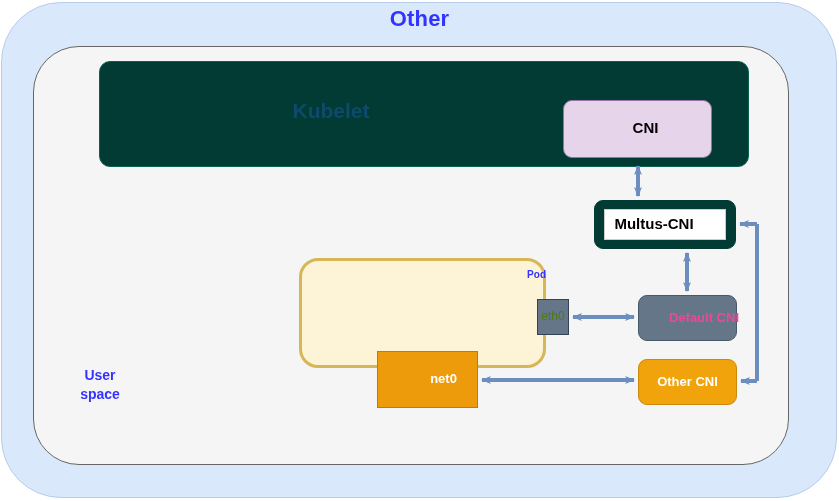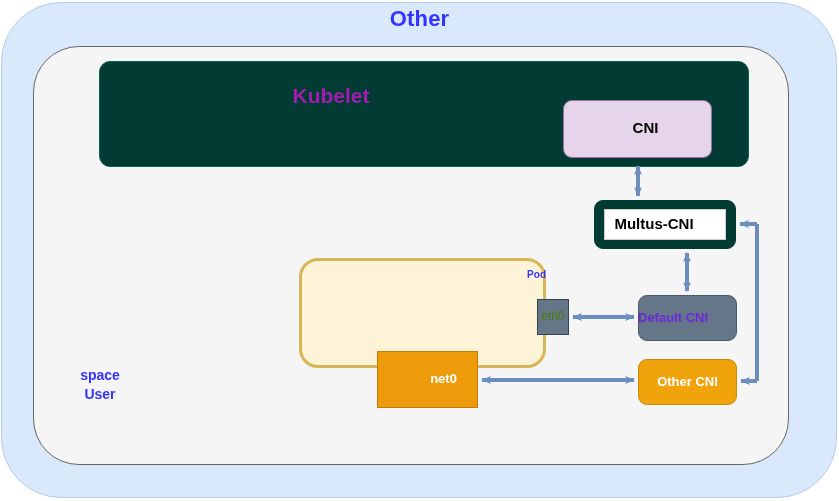--- a/index.html
+++ b/index.html
@@ -55,24 +55,24 @@
 
   
   .kubelet-box {
     left: 99px; top: 61px;
     width: 650px; height: 106px;
     background: #023b33;
     border: 1px solid #0a5e52;
     border-radius: 11px;
   }
   .kubelet-label {
-    left: 99px; top: 84px;
+    left: 99px; top: 99px;
     width: 464px;
     text-align: center;
-    color: #a21caf;
+    color: #0c4a6e;
     font-size: 21px;
     font-weight: bold;
   }
 
   
   .cni-box {
     left: 563px; top: 100px;
     width: 149px; height: 58px;
     background: #e6d5ea;
     border: 1px solid #9673a6;
@@ -163,23 +163,23 @@
   
   .defaultcni-box {
     left: 638px; top: 295px;
     width: 99px; height: 46px;
     background: #647687;
     border: 1px solid #46596b;
     border-radius: 9px;
   }
   .defaultcni-label {
     left: 638px; top: 310px;
-    width: 76px;
-    text-align: left;
-    color: #6d28d9;
+    width: 101px;
+    text-align: right;
+    color: #ec4899;
     font-size: 13px;
     font-weight: bold;
   }
 
   
   .othercni-box {
     left: 638px; top: 359px;
     width: 99px; height: 46px;
     background: #f0a30a;
     border: 1px solid #c98a09;
@@ -204,22 +204,22 @@
 </head>
 <body>
 
 <div id="canvas">
 
   <div class="abs node-box"></div>
   <div class="abs node-title">Other</div>
 
   <div class="abs userspace-box"></div>
   <div class="abs userspace-label">
+    <div>User</div>
     <div>space</div>
-    <div>User</div>
   </div>
 
   <div class="abs kubelet-box"></div>
   <div class="abs kubelet-label">Kubelet</div>
 
   <div class="abs cni-box"></div>
   <div class="abs cni-label">CNI</div>
 
   <div class="abs multus-outer"></div>
   <div class="abs multus-inner"></div>

